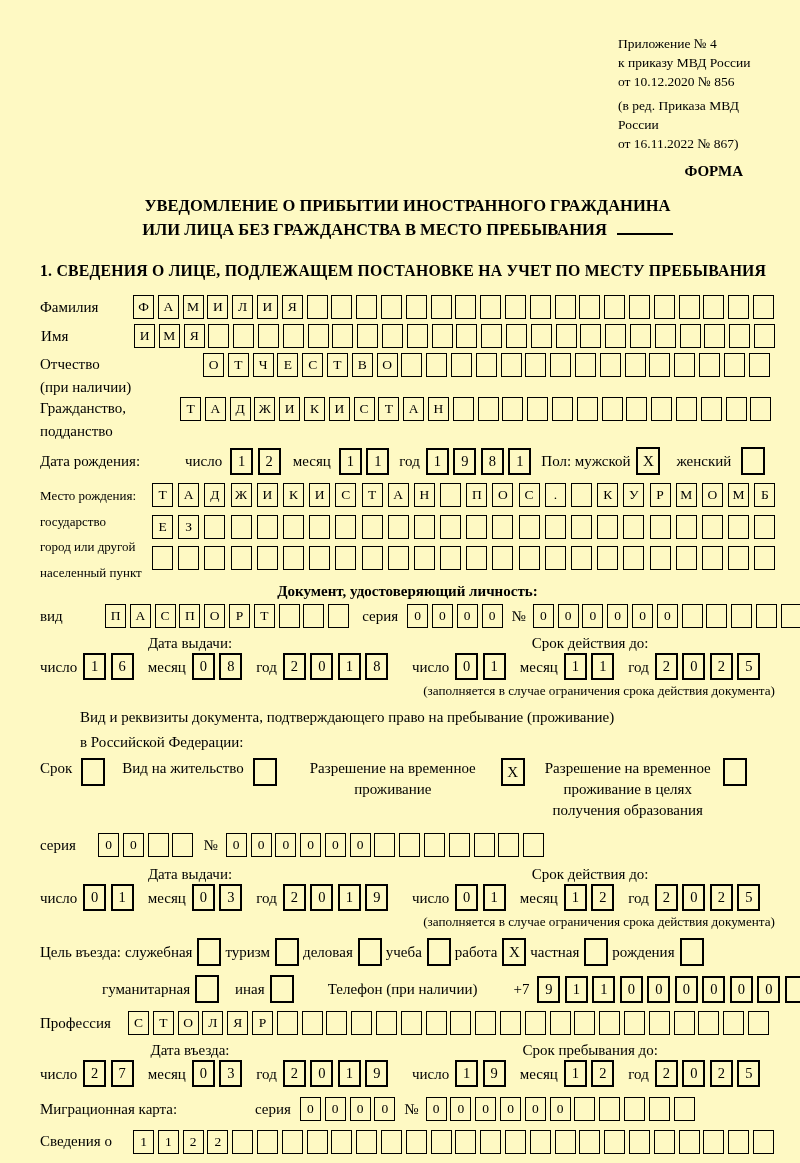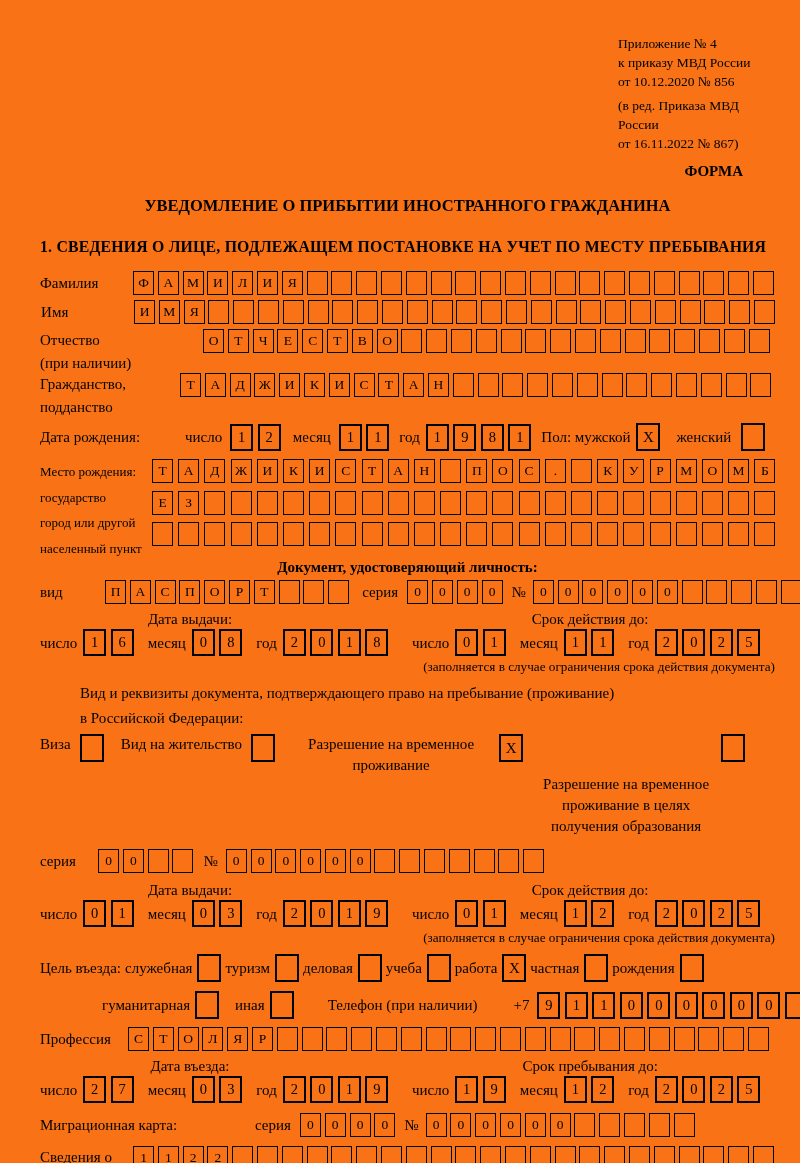--- a/index.html
+++ b/index.html
@@ -1,17 +1,17 @@
 <!DOCTYPE html>
 <html><head>
 <meta charset="utf-8">
 <style>
   html,body{margin:0;padding:0;background:#e8e8e8;}
   .page{
-    position:relative;width:800px;height:1163px;margin:0 auto;background:#f97316;
+    position:relative;width:800px;height:1163px;margin:0 auto;background:#fef9c3;
     font-family:"Liberation Serif", serif;color:#000;
     padding:34px 25px 0 40px;box-sizing:border-box;overflow:hidden;
   }
   .hdr{margin-left:578px;font-size:13.5px;line-height:19px;}
   .hdr .sub{margin-top:5px;}
   .forma{margin-top:10px;text-align:right;padding-right:32px;font-weight:bold;font-size:15px;}
   .title{margin-top:14px;text-align:center;font-weight:bold;font-size:16.5px;line-height:24px;}
   .blank-line{display:inline-block;width:56px;height:15px;border-bottom:2px solid #000;margin-left:10px;}
   .sec{margin-top:20px;font-weight:bold;font-size:15.8px;letter-spacing:.2px;}
   .frow{display:flex;align-items:flex-start;}
@@ -50,20 +50,23 @@
     <div>к приказу МВД России</div>
     <div>от 10.12.2020 № 856</div>
     <div class="sub">(в ред. Приказа МВД России</div>
     <div>от 16.11.2022 № 867)</div>
   </div>
 
   <div class="forma">ФОРМА</div>
 
   <div class="title">
     <div>УВЕДОМЛЕНИЕ О ПРИБЫТИИ ИНОСТРАННОГО ГРАЖДАНИНА</div>
+    <div>
+      <span>ИЛИ ЛИЦА БЕЗ ГРАЖДАНСТВА В МЕСТО ПРЕБЫВАНИЯ</span><span class="blank-line"></span>
+    </div>
   </div>
 
   <div class="sec">1. СВЕДЕНИЯ О ЛИЦЕ, ПОДЛЕЖАЩЕМ ПОСТАНОВКЕ НА УЧЕТ ПО МЕСТУ ПРЕБЫВАНИЯ</div>
 
   <div class="frow" style="margin-top:15px;">
     <div class="lbl" style="width:93px;">Фамилия</div>
     <span class="cells">
         <span class="cell">Ф</span>
         <span class="cell">А</span>
         <span class="cell">М</span>
@@ -389,33 +392,33 @@
       </div>
     </div>
   </div>
   <div class="note">(заполняется в случае ограничения срока действия документа)</div>
 
   <div class="plain" style="margin-top:8px;">Вид и реквизиты документа, подтверждающего право на пребывание (проживание)</div>
   <div class="plain" style="margin-top:4px;">в Российской Федерации:</div>
 
   <div class="frow" style="margin-top:5px;gap:17px;">
     <div class="opt">
-      <span class="optlbl">Виза</span>
+      <span class="optlbl">Срок</span>
       <span class="cbx"></span>
     </div>
     <div class="opt">
       <span class="optlbl">Вид на жительство</span>
       <span class="cbx"></span>
     </div>
     <div class="opt">
       <span class="optlbl" style="width:198px;">Разрешение на временное проживание</span>
       <span class="cbx">X</span>
     </div>
     <div class="opt">
-      <span class="optlbl" style="width:172px;margin-top:40px;">Разрешение на временное проживание в целях получения образования</span>
+      <span class="optlbl" style="width:172px;">Разрешение на временное проживание в целях получения образования</span>
       <span class="cbx"></span>
     </div>
   </div>
 
   <div class="frow" style="margin-top:12px;align-items:center;">
     <span class="lbl" style="width:58px;">серия</span>
     <span class="cells" style="margin-right:10px;">
         <span class="cell">0</span>
         <span class="cell">0</span>
         <span class="cell"></span>

